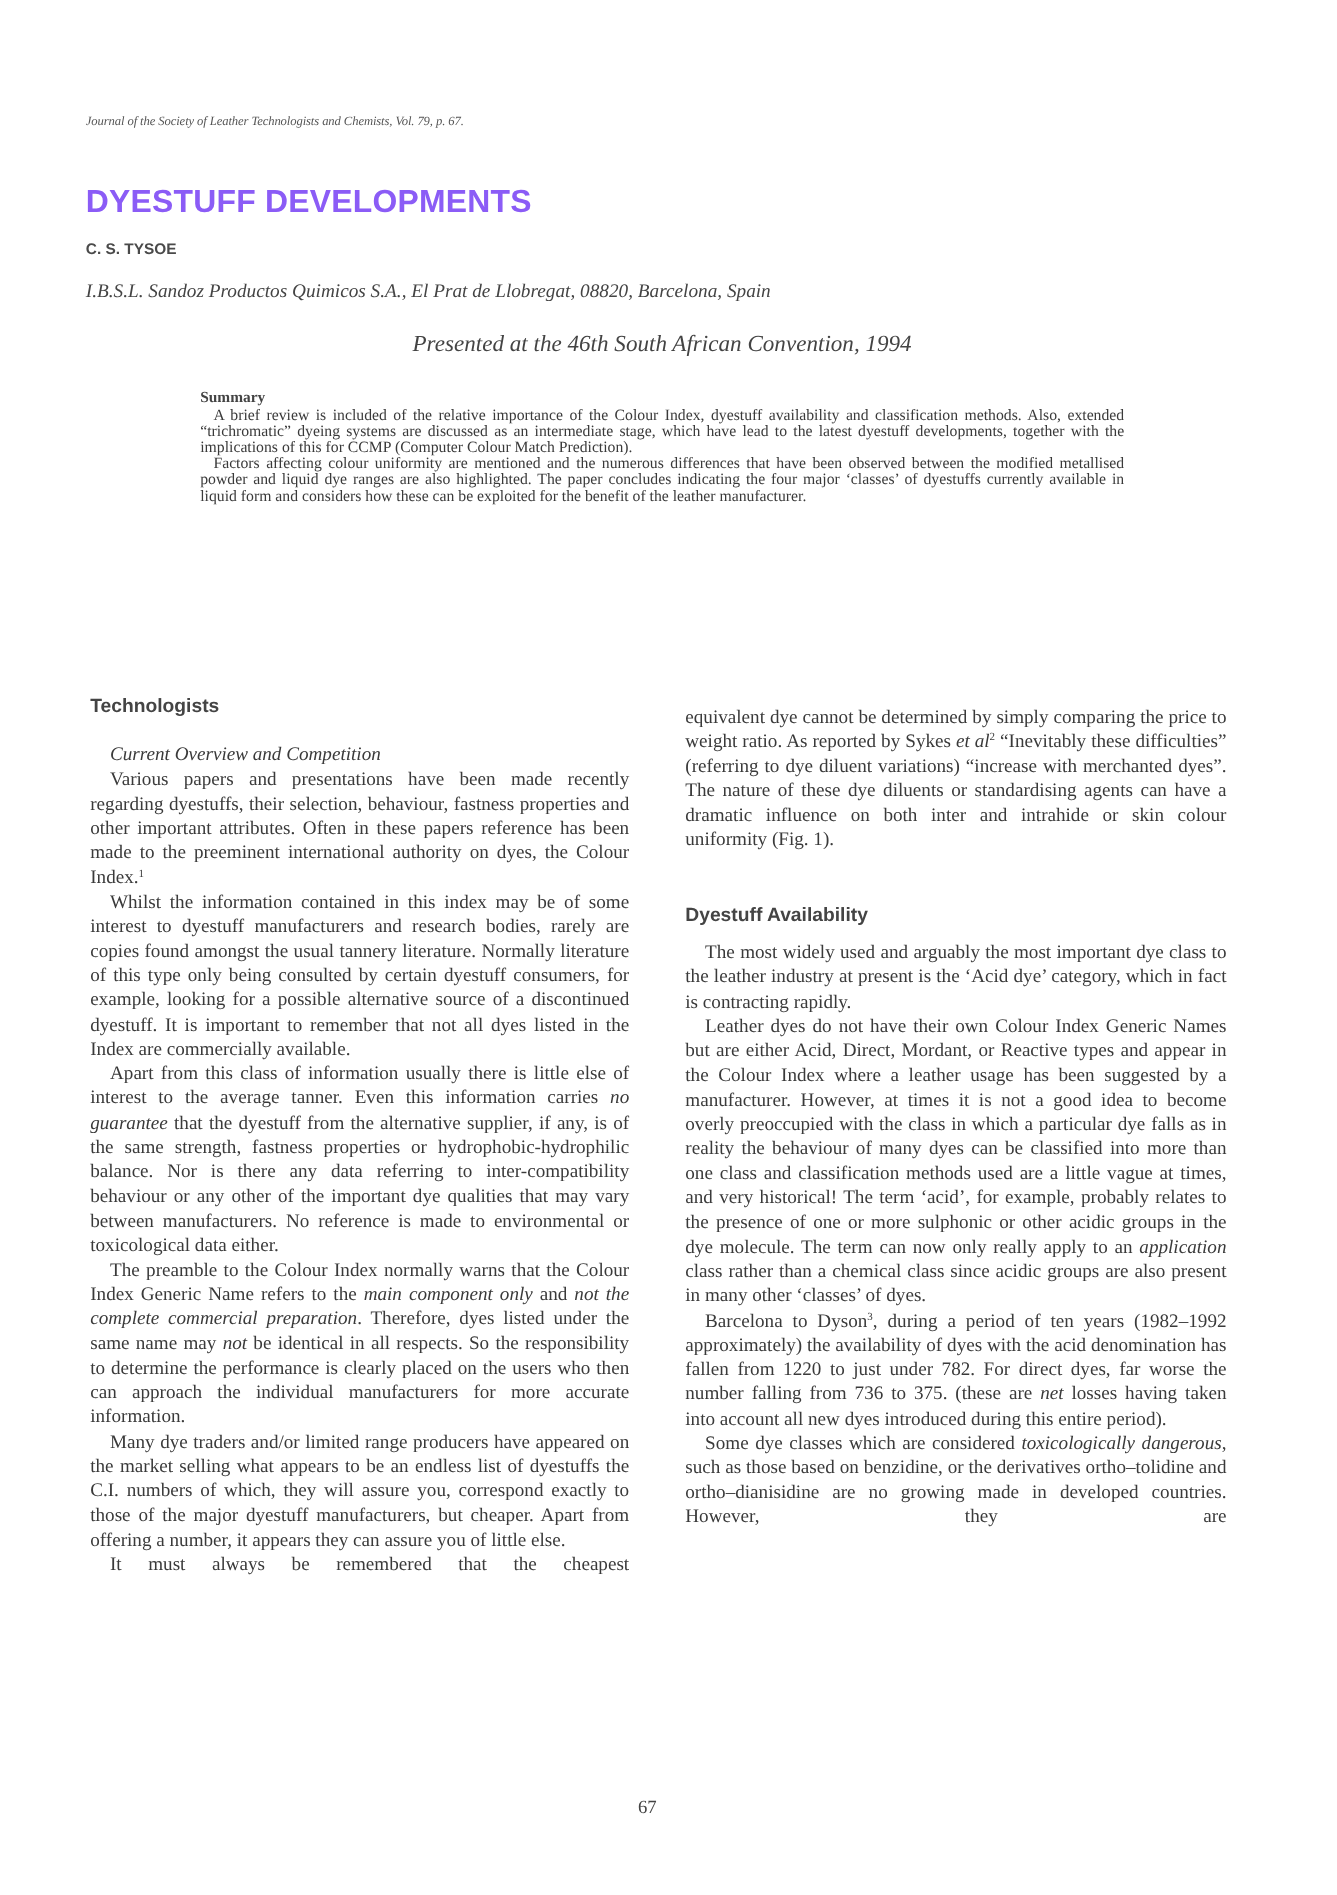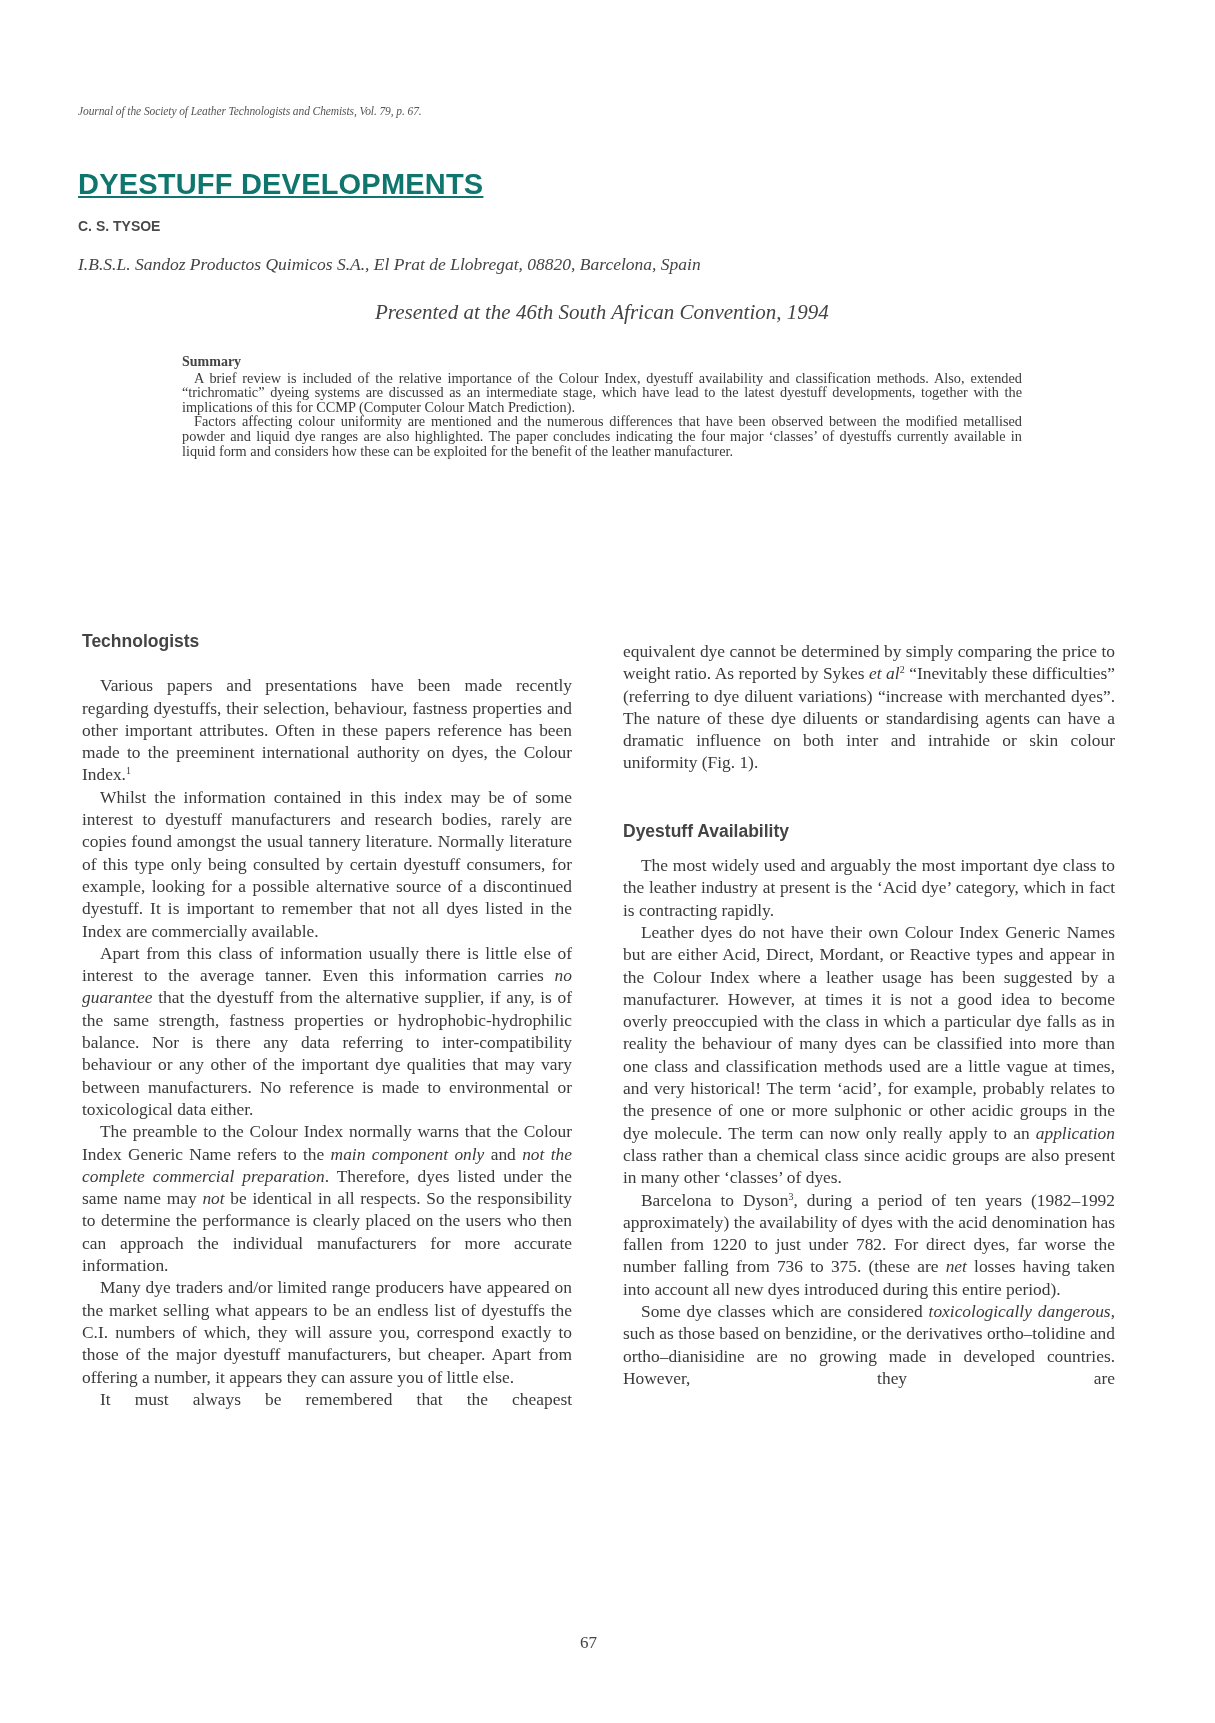--- a/index.html
+++ b/index.html
@@ -1,18 +1,18 @@
 <!DOCTYPE html>
 <html><head>
 <meta charset="utf-8">
 <style>
   html, body { margin: 0; padding: 0; background: #ffffff; }
   body { width: 1215px; height: 1723px; position: relative; overflow: hidden; color: #3a3a3a; }
   .journal { position: absolute; left: 78px; top: 105px; font-family: "Liberation Serif", serif; font-style: italic; font-size: 11.5px; color: #555; letter-spacing: -0.1px; }
-  .title { position: absolute; left: 78px; top: 168px; font-family: "Liberation Sans", sans-serif; font-weight: bold; font-size: 29px; color: #0f766e; letter-spacing: 0.2px; text-decoration: underline; }
+  .title { position: absolute; left: 78px; top: 168px; font-family: "Liberation Sans", sans-serif; font-weight: bold; font-size: 29px; color: #8b5cf6; letter-spacing: 0.2px; }
   .author { position: absolute; left: 78px; top: 218px; font-family: "Liberation Sans", sans-serif; font-weight: bold; font-size: 14px; color: #4a4a4a; }
   .affil { position: absolute; left: 78px; top: 254px; font-family: "Liberation Serif", serif; font-style: italic; font-size: 17.5px; color: #444; }
   .presented { position: absolute; left: 375px; top: 300px; font-family: "Liberation Serif", serif; font-style: italic; font-size: 21px; color: #444; }
   .summary { position: absolute; left: 182px; top: 355px; width: 840px; font-family: "Liberation Serif", serif; font-size: 14.3px; line-height: 14.6px; color: #3a3a3a; text-align: justify; }
   .summary h3 { margin: 0 0 1px 0; font-size: 14px; font-weight: bold; font-family: "Liberation Serif", serif; color: #444; }
   .summary p { margin: 0; text-indent: 12px; }
   .summary p.first { text-indent: 0; }
   .col { position: absolute; font-family: "Liberation Serif", serif; font-size: 17.4px; line-height: 22.3px; color: #3a3a3a; text-align: justify; hyphens: manual; }
   .col-left { left: 82px; top: 630px; width: 490px; }
   .col-right { left: 623px; top: 640px; width: 492px; }
@@ -34,20 +34,21 @@
 
 <div class="summary">
   <h3>Summary</h3>
   <p>A brief review is included of the relative importance of the Colour Index, dyestuff availability and classification methods. Also, extended “trichromatic” dyeing systems are discussed as an intermediate stage, which have lead to the latest dyestuff developments, together with the implications of this for CCMP (Computer Colour Match Prediction).</p>
   <p>Factors affecting colour uniformity are mentioned and the numerous differences that have been observed between the modified metallised powder and liquid dye ranges are also highlighted. The paper concludes indicating the four major ‘classes’ of dyestuffs currently available in liquid form and considers how these can be exploited for the benefit of the leather manufacturer.</p>
 </div>
 
 <div class="col col-left">
   <h2 class="sec-head">Technologists</h2>
   <div style="height:22px"></div>
+  <p class="sub-head">Current Overview and Competition</p>
   <p><span>Various papers and presentations have been made recently regarding dyestuffs, their selection, behaviour, fastness properties and other important attributes. Often in these papers reference has been made to the pre­eminent international authority on dyes, the Colour Index.</span><sup>1</sup></p>
   <p>Whilst the information contained in this index may be of some interest to dyestuff manufacturers and research bodies, rarely are copies found amongst the usual tannery literature. Normally literature of this type only being consulted by certain dyestuff consumers, for example, looking for a possible alternative source of a discontinued dyestuff. It is important to remember that not all dyes listed in the Index are commercially available.</p>
   <p><span>Apart from this class of information usually there is little else of interest to the average tanner. Even this information carries </span><em>no guarantee</em><span> that the dyestuff from the alternative supplier, if any, is of the same strength, fastness properties or hydrophobic-hydrophilic balance. Nor is there any data referring to inter-compatibility behaviour or any other of the important dye qualities that may vary between manufacturers. No reference is made to environmental or toxicological data either.</span></p>
   <p><span>The preamble to the Colour Index normally warns that the Colour Index Generic Name refers to the </span><em>main component only</em><span> and </span><em>not the complete commercial prep­aration</em><span>. Therefore, dyes listed under the same name may </span><em>not</em><span> be identical in all respects. So the responsibility to determine the performance is clearly placed on the users who then can approach the individual manufac­turers for more accurate information.</span></p>
   <p>Many dye traders and/or limited range producers have appeared on the market selling what appears to be an endless list of dyestuffs the C.I. numbers of which, they will assure you, correspond exactly to those of the major dyestuff manufacturers, but cheaper. Apart from offering a number, it appears they can assure you of little else.</p>
   <p style="text-align-last: justify;">It must always be remembered that the cheapest</p>
 </div>
 
 <div class="col col-right">
   <p class="noindent"><span>equivalent dye cannot be determined by simply compar­ing the price to weight ratio. As reported by Sykes </span><em>et al</em><sup>2</sup><span> “Inevitably these difficulties” (referring to dye diluent variations) “increase with merchanted dyes”. The nature of these dye diluents or standardising agents can have a dramatic influence on both inter and intra­hide or skin colour uniformity (Fig. 1).</span></p>

